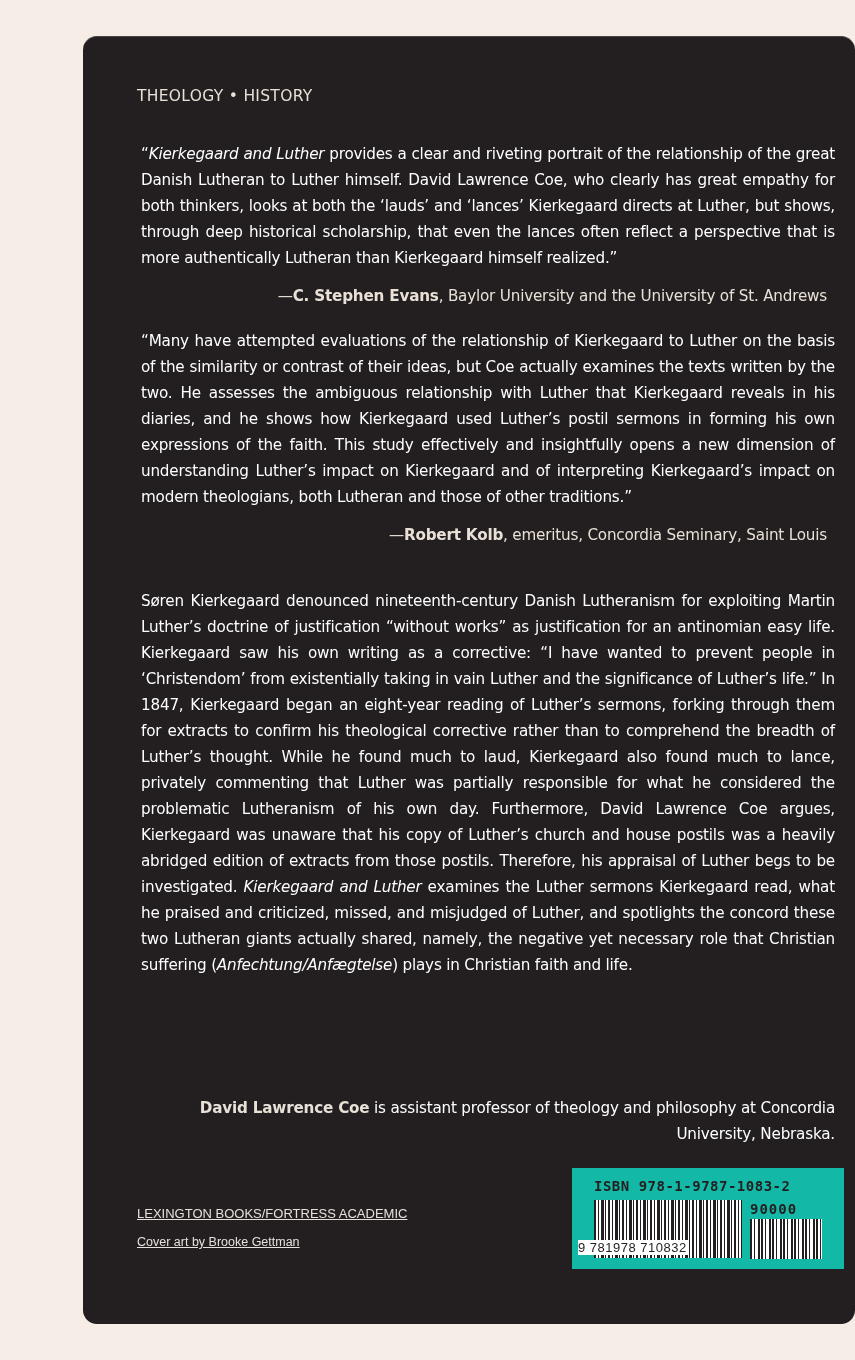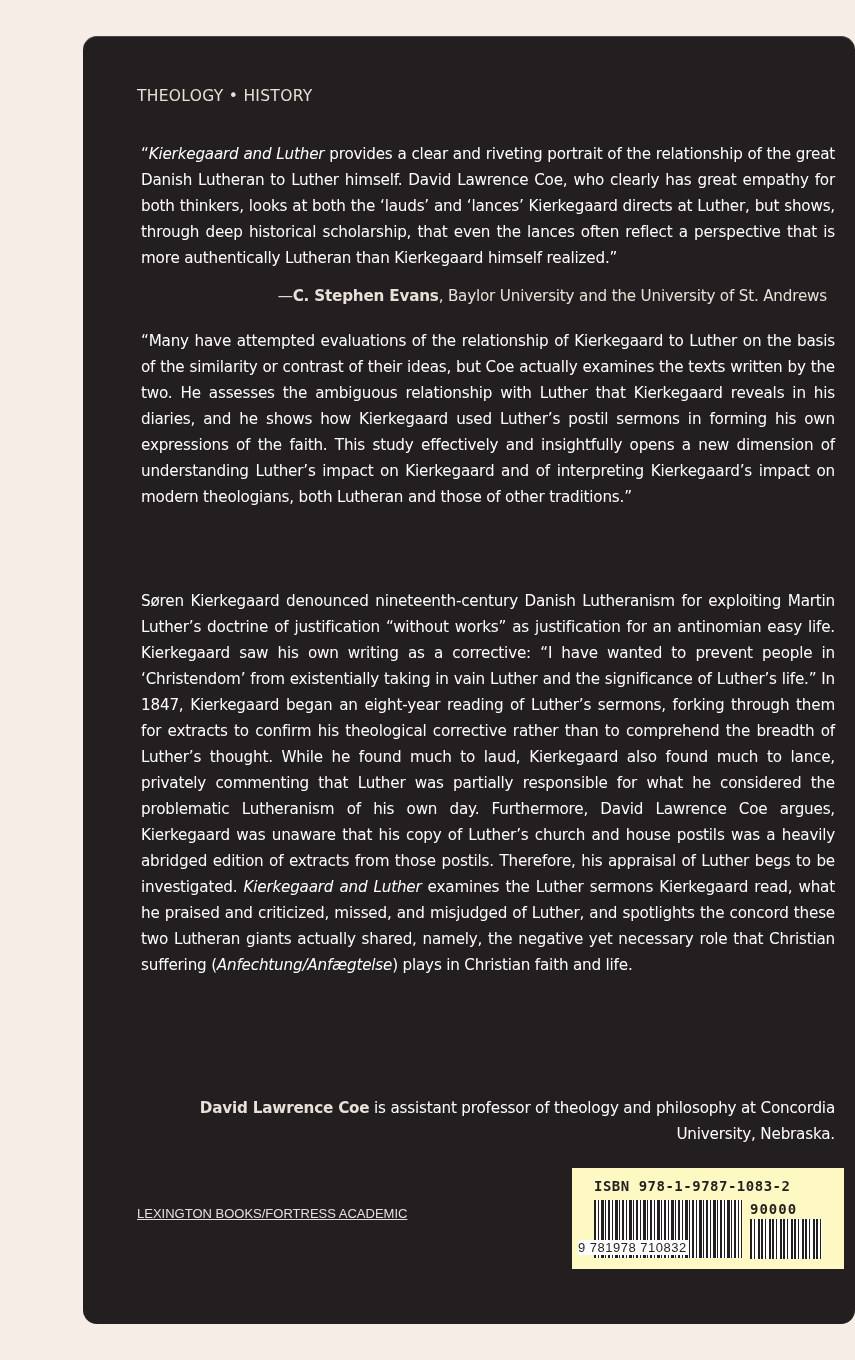--- a/index.html
+++ b/index.html
@@ -57,21 +57,21 @@
     font-size: 13px;
     line-height: 21px;
     text-decoration: underline;
   }
   .publisher .cover-art { margin-top: 8px; font-size: 12.5px; }
 
   .barcode-box {
     position: absolute;
     left: 489px; top: 1131px;
     width: 272px; height: 101px;
-    background: #fef9c3;
+    background: #14b8a6;
     text-decoration: underline;
   }
   .isbn-text {
     position: absolute;
     left: 22px; top: 10px;
     font-family: "DejaVu Sans Mono", monospace;
     font-size: 14px;
     font-weight: bold;
     color: #231f20;
     letter-spacing: 0.5px;
@@ -119,32 +119,34 @@
 
   <p class="category">THEOLOGY • HISTORY</p>
 
   <div class="content q1">
     <p class="quote"><span>“</span><em>Kierkegaard and Luther</em><span> provides a clear and riveting portrait of the relationship of the great Danish Lutheran to Luther himself. David Lawrence Coe, who clearly has great empathy for both thinkers, looks at both the ‘lauds’ and ‘lances’ Kierkegaard directs at Luther, but shows, through deep historical scholarship, that even the lances often reflect a perspective that is more authentically Lutheran than Kierkegaard himself realized.”</span></p>
     <p class="attribution"><span>—</span><b>C. Stephen Evans</b><span>, Baylor University and the University of St. Andrews</span></p>
   </div>
 
   <div class="content q2">
     <p class="quote">“Many have attempted evaluations of the relationship of Kierkegaard to Luther on the basis of the similarity or contrast of their ideas, but Coe actually examines the texts written by the two. He assesses the ambiguous relationship with Luther that Kierkegaard reveals in his diaries, and he shows how Kierkegaard used Luther’s postil sermons in forming his own expressions of the faith. This study effectively and insightfully opens a new dimen­sion of understanding Luther’s impact on Kierkegaard and of interpreting Kierkegaard’s impact on modern theologians, both Lutheran and those of other traditions.”</p>
+    <p class="attribution"><span>—</span><b>Robert Kolb</b><span>, emeritus, Concordia Seminary, Saint Louis</span></p>
   </div>
 
   <div class="content blurb">
     <p class="quote"><span>Søren Kierkegaard denounced nineteenth-century Danish Lutheranism for exploiting Martin Luther’s doctrine of justification “without works” as justification for an antinomian easy life. Kierkegaard saw his own writing as a corrective: “I have wanted to prevent people in ‘Christendom’ from existentially taking in vain Luther and the significance of Luther’s life.” In 1847, Kierkegaard began an eight-year reading of Luther’s sermons, forking through them for extracts to confirm his theological corrective rather than to comprehend the breadth of Luther’s thought. While he found much to laud, Kierkegaard also found much to lance, privately commenting that Luther was partially responsible for what he considered the problematic Lutheranism of his own day. Furthermore, David Lawrence Coe argues, Kierkegaard was unaware that his copy of Luther’s church and house postils was a heavily abridged edition of extracts from those postils. Therefore, his appraisal of Luther begs to be investigated. </span><em>Kierkegaard and Luther</em><span> examines the Luther sermons Kierkegaard read, what he praised and criticized, missed, and misjudged of Luther, and spotlights the concord these two Lutheran giants actually shared, namely, the negative yet necessary role that Christian suffering (</span><em>Anfechtung/Anfægtelse</em><span>) plays in Christian faith and life.</span></p>
   </div>
 
   <div class="content bio">
     <p class="quote" style="text-align:right"><b>David Lawrence Coe</b><span> is assistant professor of theology and philosophy at Concordia University, Nebraska.</span></p>
   </div>
 
   <div class="publisher">
     <div>LEXINGTON BOOKS/FORTRESS ACADEMIC</div>
+    <div class="cover-art">Cover art by Brooke Gettman</div>
   </div>
 
   <div class="barcode-box">
     <div class="isbn-text">ISBN 978-1-9787-1083-2</div>
     <div class="bars-main"></div>
     <div class="price-text">90000</div>
     <div class="bars-addon"></div>
     <div class="ean-digits">9 781978 710832</div>
   </div>
 

